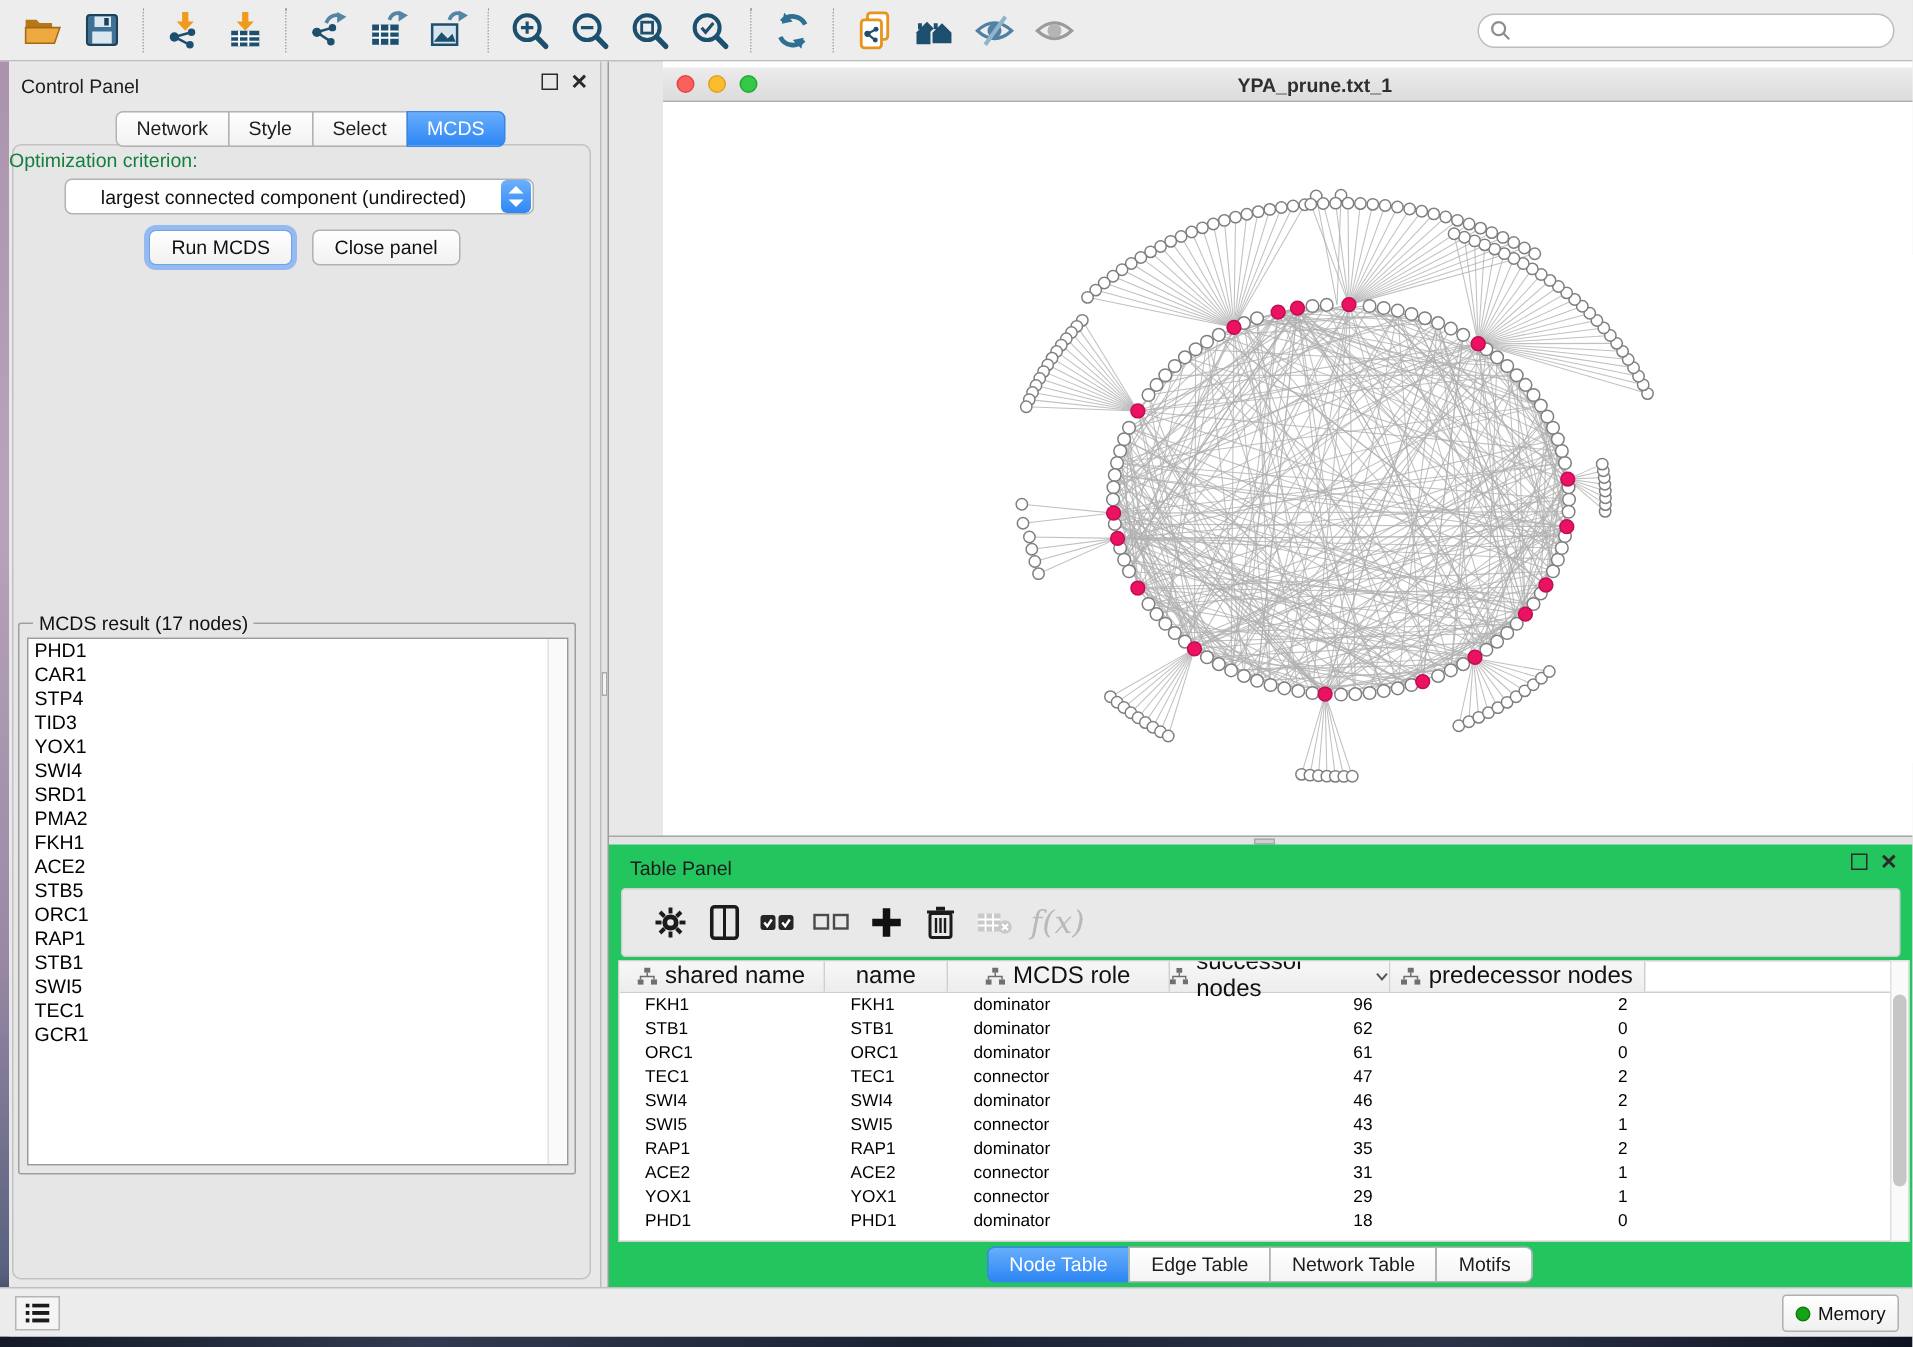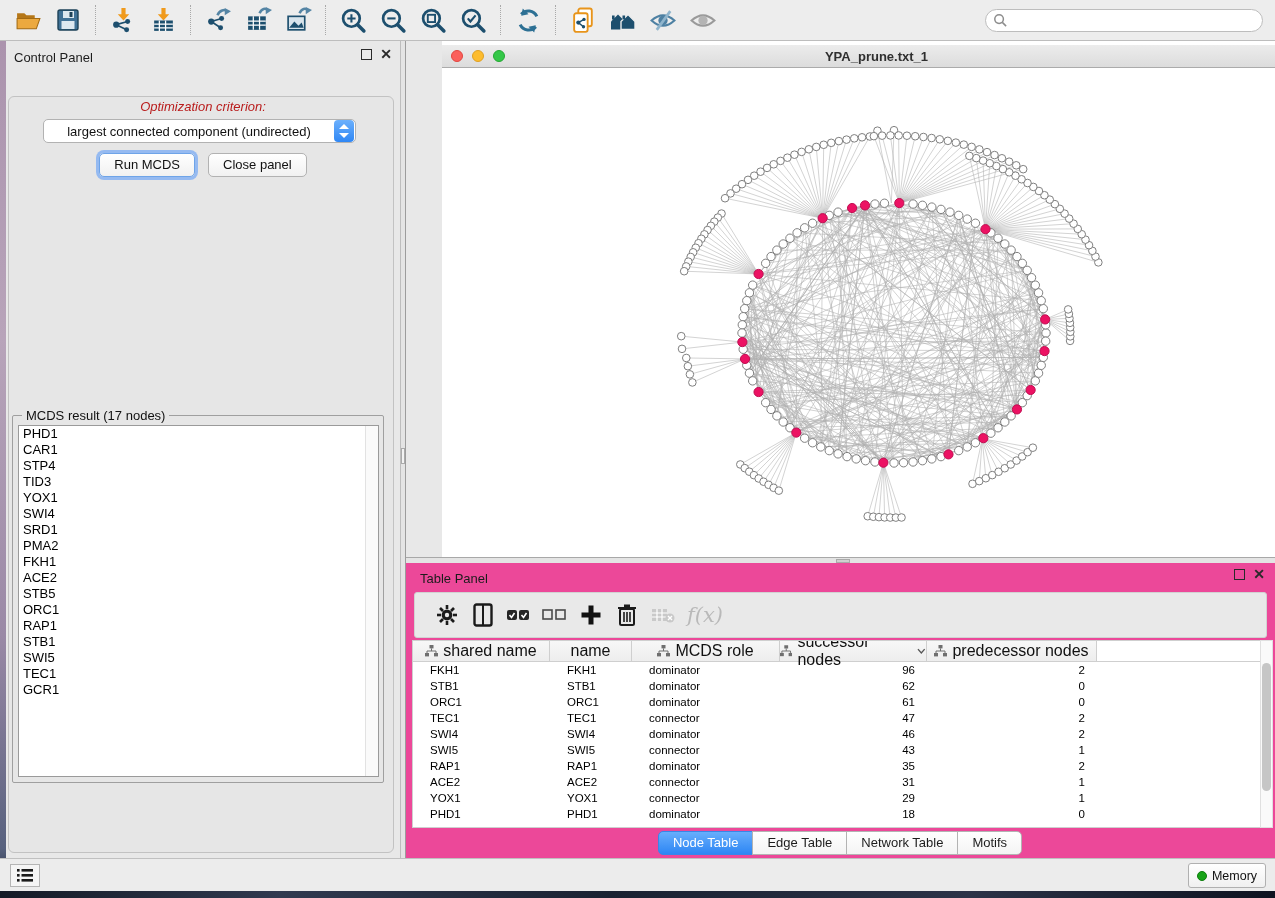--- a/index.html
+++ b/index.html
@@ -29,21 +29,21 @@
   .float-box { width:11px; height:11px; border:1.6px solid #2a2a2a; display:inline-block; }
   .close-x { font-size:14px; font-weight:bold; color:#2a2a2a; line-height:11px; }
   #cp-tabs { position:absolute; left:72px; top:33px; display:flex; }
   .cp-tab { border:1px solid #b3b3b3; background:linear-gradient(#fefefe,#f2f2f2); color:#1c1c1c;
             font-size:13px; padding:3px 13px 4px; margin-left:-1px; }
   .cp-tab:first-child { border-radius:5px 0 0 5px; }
   .cp-tab:last-child { border-radius:0 5px 5px 0; }
   .cp-tab.sel { background:linear-gradient(#67aefc,#2d86f4); border-color:#3787e8; color:#fff; }
   #cp-content { position:absolute; left:2px; top:55px; width:386px; height:757px;
                 background:#e6e6e6; border:1px solid #c2c2c2; border-radius:6px; }
-  #opt-label { position:absolute; left:0; top:58px; width:100%; text-align:center; font-size:13px; color:#b91c1c;font-style:italic; }
+  #opt-label { position:absolute; left:0; top:58px; width:100%; font-size:13px; color:#15803d; }
   #criterion { position:absolute; left:37px; top:78px; width:313px; height:24px; background:#fff;
                border:1px solid #b2b2b2; border-radius:5px; display:flex; align-items:center; }
   #criterion-text { flex:1; text-align:center; font-size:13px; color:#111; }
   #criterion-step { width:20px; height:22px; margin-right:1px; border-radius:4px;
                     background:linear-gradient(#6cb0fc,#2f87f5); position:relative; }
   .tri { position:absolute; left:5px; width:0; height:0; border-left:5px solid transparent; border-right:5px solid transparent; }
   .tri.up { top:4px; border-bottom:5px solid #fff; }
   .tri.dn { bottom:4px; border-top:5px solid #fff; }
   #cp-buttons { position:absolute; left:0; top:112px; width:100%; display:flex; justify-content:center; gap:13px; }
   .mac-btn { background:linear-gradient(#ffffff,#f1f1f1); border:1px solid #b2b2b2; border-radius:5px;
@@ -70,21 +70,21 @@
                   background:linear-gradient(#ececec,#dcdcdc); border-bottom:1px solid #ababab;
                   display:flex; align-items:center; }
   .tlight { width:12px; height:12px; border-radius:50%; margin-left:9px; }
   .tl-red { background:#fb605c; border:1px solid #e14640; }
   .tl-yellow { background:#fdbc2e; border:1px solid #dfa023; }
   .tl-green { background:#34c748; border:1px solid #24a833; }
   #net-title { position:absolute; left:0; width:100%; text-align:center; font-size:13px; font-weight:bold; color:#2f2f2f; }
   #net-canvas { position:absolute; left:0; top:27px; width:869px; height:489px; background:#fff; }
 
   
-  #table-panel { left:406px; top:563px; width:869px; height:295px; background:#ec4899; }
+  #table-panel { left:406px; top:563px; width:869px; height:295px; background:#22c55e; }
   #tp-title { position:absolute; left:14px; top:8px; font-size:13px; color:#1c1c1c; }
   #tp-toolbar { position:absolute; left:8px; top:29px; width:853px; height:46px; background:#e9e9e9;
                 border:1px solid #d2d2d2; border-radius:3px; display:flex; align-items:center; padding-left:14px; }
   .tp-icon { width:36px; height:36px; display:flex; align-items:center; justify-content:center; }
   .fx { font-family:"DejaVu Serif", serif; font-style:italic; font-size:21px; color:#b9b9b9; margin-left:6px; }
   #tp-table { position:absolute; left:6px; top:77px; width:857px; height:188px; background:#fff; border:1px solid #cfcfcf; overflow:hidden; }
   #thead { display:flex; height:21px; border-bottom:1px solid #cfcfcf; }
   .hcell { background:linear-gradient(#f7f7f7,#ededed); border-right:1px solid #cfcfcf; display:flex;
            align-items:center; justify-content:center; gap:5px; font-size:16px; color:#111; }
   .col0 { width:137px; } .col1 { width:82px; } .col2 { width:148px; } .col3 { width:147px; } .col4 { width:170px; }
@@ -255,20 +255,26 @@
 
 <div class="abs" id="control-panel">
   <div id="cp-header">
     <span id="cp-title">Control Panel</span>
     <span class="win-btns">
       <span class="float-box"></span>
       <span class="close-x">✕</span>
     </span>
   </div>
   <div id="cp-content"></div>
+  <div id="cp-tabs">
+    <span class="cp-tab">Network</span>
+    <span class="cp-tab">Style</span>
+    <span class="cp-tab">Select</span>
+    <span class="cp-tab sel">MCDS</span>
+  </div>
   <div id="opt-label">Optimization criterion:</div>
   <div id="criterion">
     <span id="criterion-text">largest connected component (undirected)</span>
     <span id="criterion-step">
         <span class="tri up"></span>
         <span class="tri dn"></span>
       </span>
   </div>
   <div id="cp-buttons">
     <button class="mac-btn focus">Run MCDS</button>

